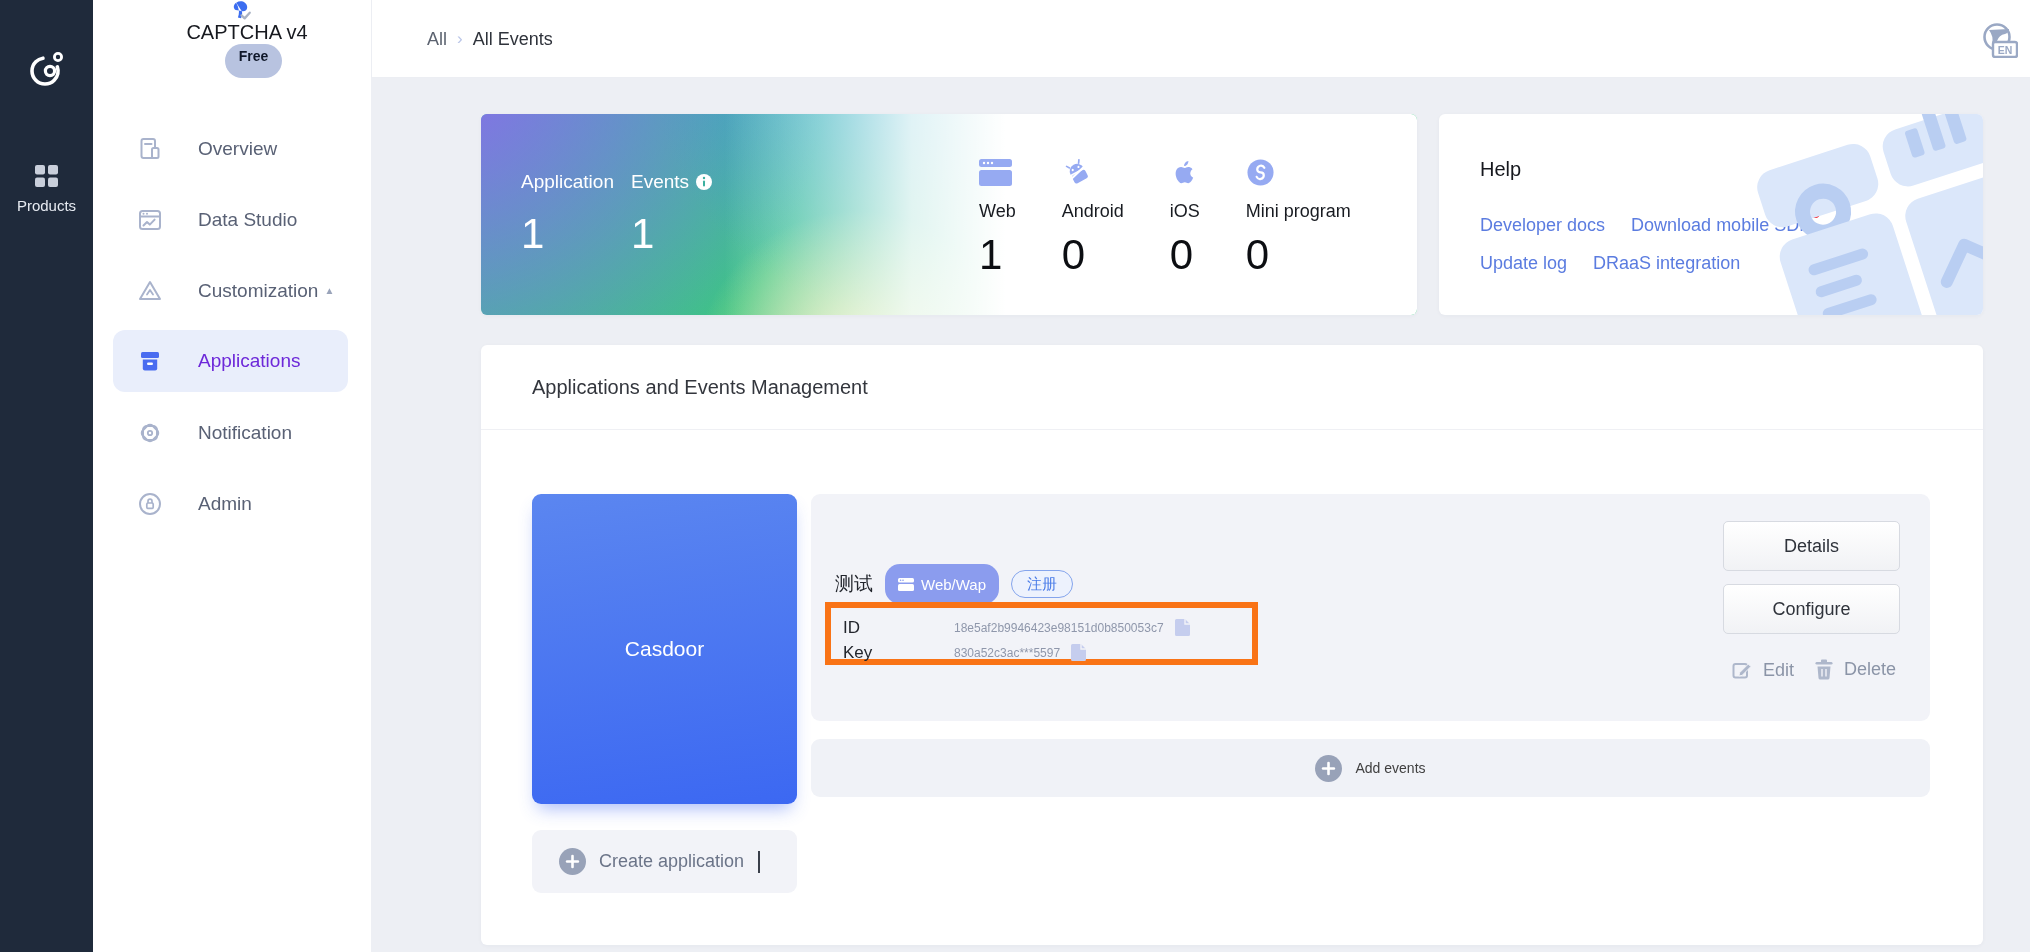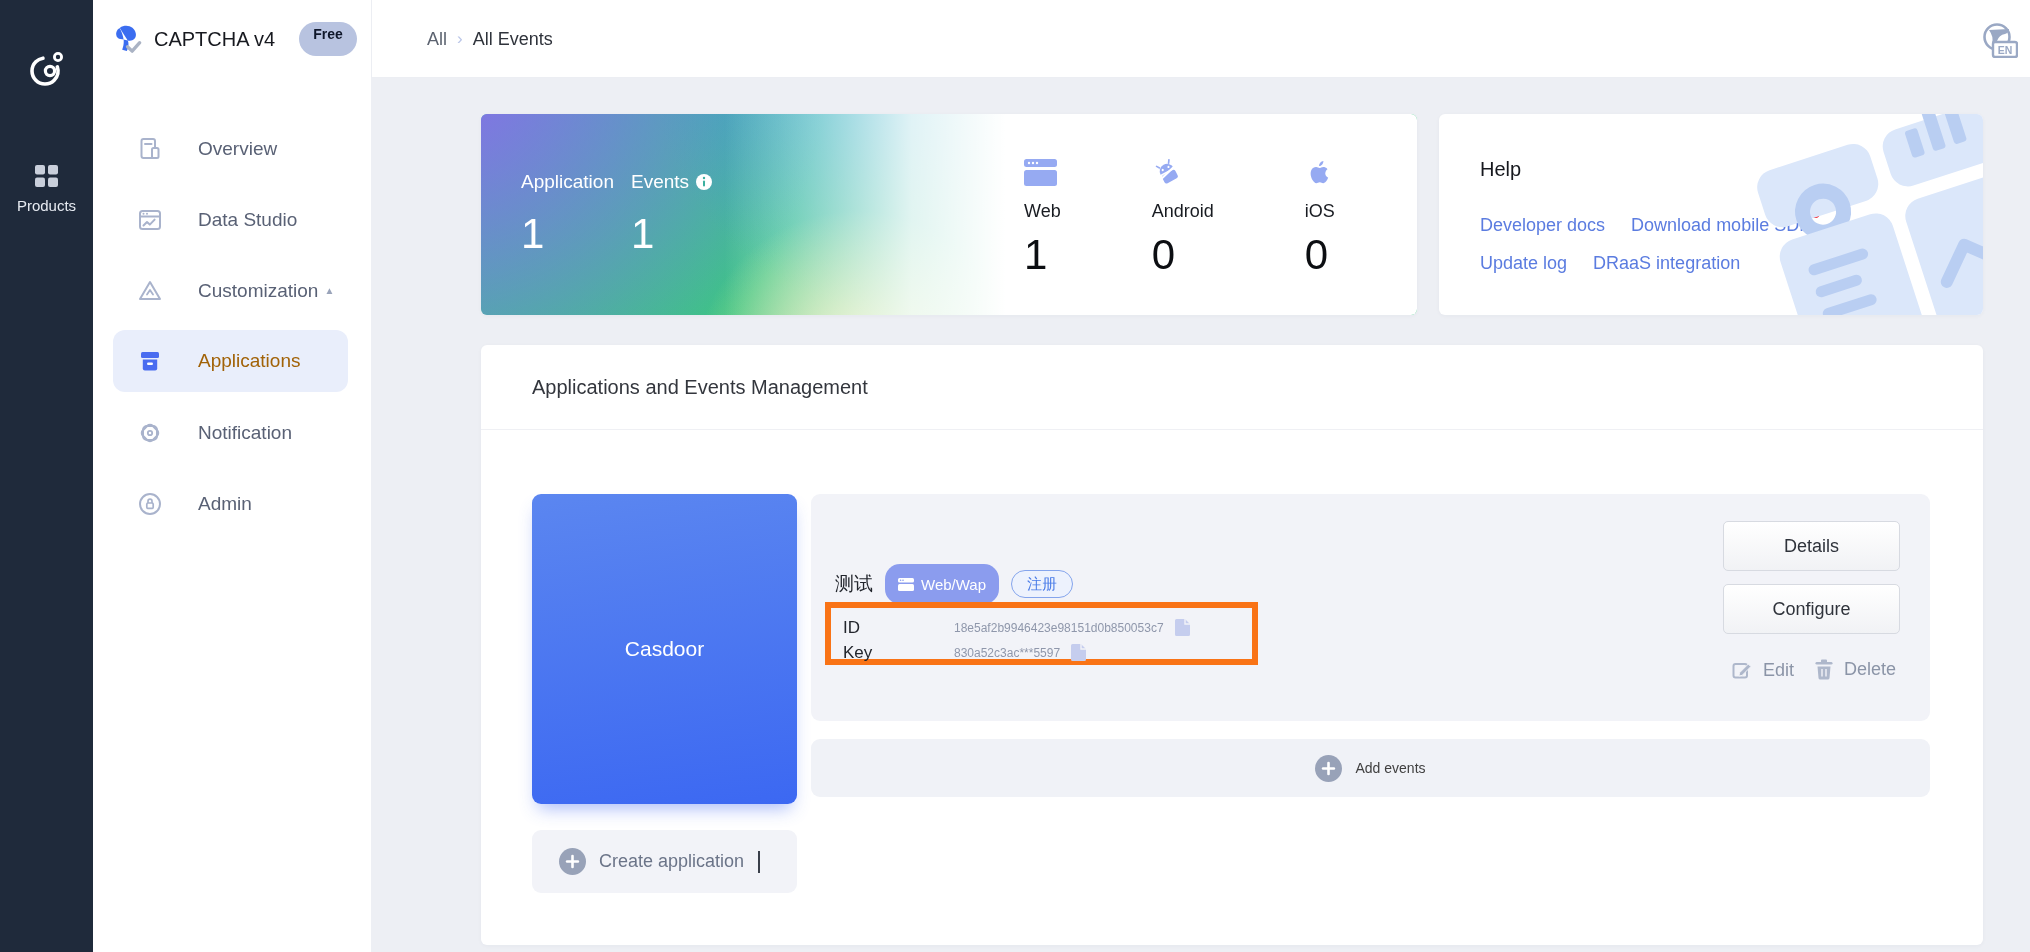--- a/index.html
+++ b/index.html
@@ -12,29 +12,29 @@
 
   
   .rail { position:absolute; left:0; top:0; width:93px; height:952px; background:#1f2a3b; z-index:30; }
   .rail-logo { position:absolute; left:25px; top:48px; }
   .rail-products { position:absolute; left:0; top:165px; width:93px; text-align:center; cursor:pointer; }
   .rail-products .grid { margin:0 auto 10px; width:23px; }
   .rail-products .lbl { color:#e7ebf2; font-size:15px; }
 
   
   .sidebar { position:absolute; left:93px; top:0; width:278px; height:952px; background:#fff; z-index:20; }
-  .side-head { position:absolute; left:0; top:0; width:278px; height:78px; display:flex; align-items:center; padding-left:19px; }
+  .side-head { position:absolute; left:0; top:0; width:278px; height:78px; display:flex; align-items:center; padding-left:19px;flex-direction:column; }
   .side-title { font-size:20px; font-weight:500; color:#17191f; margin-left:11px; }
   .free-pill { margin-left:24px; background:#b8c3e0; color:#0f172a; font-size:14px; font-weight:bold; border-radius:999px; padding:4px 14px 14px; }
   .menu { position:absolute; left:0; top:113px; width:278px; }
   .menu-item { position:relative; height:71px; display:flex; align-items:center; padding-left:44px; cursor:pointer; }
   .menu-item .mi-icon { width:26px; height:26px; color:#a9b3cc; flex:none; }
   .menu-item .mi-label { margin-left:35px; font-size:19px; color:#596175; }
   .menu-item.active { height:62px; margin:4px 23px 5px 20px; padding-left:24px; background:#e9eefb; border-radius:12px; }
-  .menu-item.active .mi-label { color:#a16207; }
+  .menu-item.active .mi-label { color:#6d28d9; }
   .caret-up { margin-left:6px; font-size:10px; color:#9aa4ba; }
 
   
   .topbar { position:absolute; left:93px; top:0; width:1937px; height:78px; background:#fff; border-bottom:1px solid #ecEEf3; z-index:10; }
   .topbar .vdiv { position:absolute; left:278px; top:0; width:1px; height:78px; background:#eceef3; }
   .breadcrumb { position:absolute; left:334px; top:0; height:78px; display:flex; align-items:center; gap:10px; font-size:18px; }
   .bc-root { color:#5c6370; cursor:pointer; }
   .bc-sep { color:#b9c5e8; font-size:17px; }
   .bc-cur { color:#2f333b; }
   .lang { position:absolute; right:12px; top:22px; cursor:pointer; }
@@ -48,21 +48,21 @@
       radial-gradient(circle at -4% -22%, #8a6de8 0%, rgba(138,109,232,0) 38%),
       radial-gradient(circle at 46% -30%, #2aa6d4 0%, rgba(42,166,212,0) 46%),
       linear-gradient(150deg, #3fb3b6 0%, #3cc584 45%, #2fca78 100%);
   }
   .hero-stat { position:absolute; top:0; }
   .hero-stat .hs-label { display:flex; align-items:center; gap:7px; color:#fff; font-size:19px; }
   .hero-stat .hs-value { margin-top:17px; color:#fff; font-size:42px; font-weight:400; }
   .hs-app { left:40px; top:57px; }
   .hs-events { left:150px; top:57px; }
   .platforms { position:absolute; left:498px; top:45px; display:flex; gap:46px; }
-  .plat { display:flex; flex-direction:column;margin-left:45px; }
+  .plat { display:flex; flex-direction:column; }
   .plat .p-icon { height:27px; }
   .plat .p-label { margin-top:15px; font-size:18px; color:#181b21; }
   .plat .p-value { margin-top:9px; font-size:42px; color:#0c0e12; }
 
   
   .help { position:absolute; left:1439px; top:114px; width:544px; height:201px; background:#fff; border-radius:6px; box-shadow:0 1px 4px rgba(31,42,70,.04); overflow:hidden; }
   .help-title { position:absolute; left:41px; top:44px; font-size:20px; color:#16181e; }
   .help-row { position:absolute; left:41px; display:flex; gap:26px; }
   .help-row1 { top:101px; }
   .help-row2 { top:139px; }

